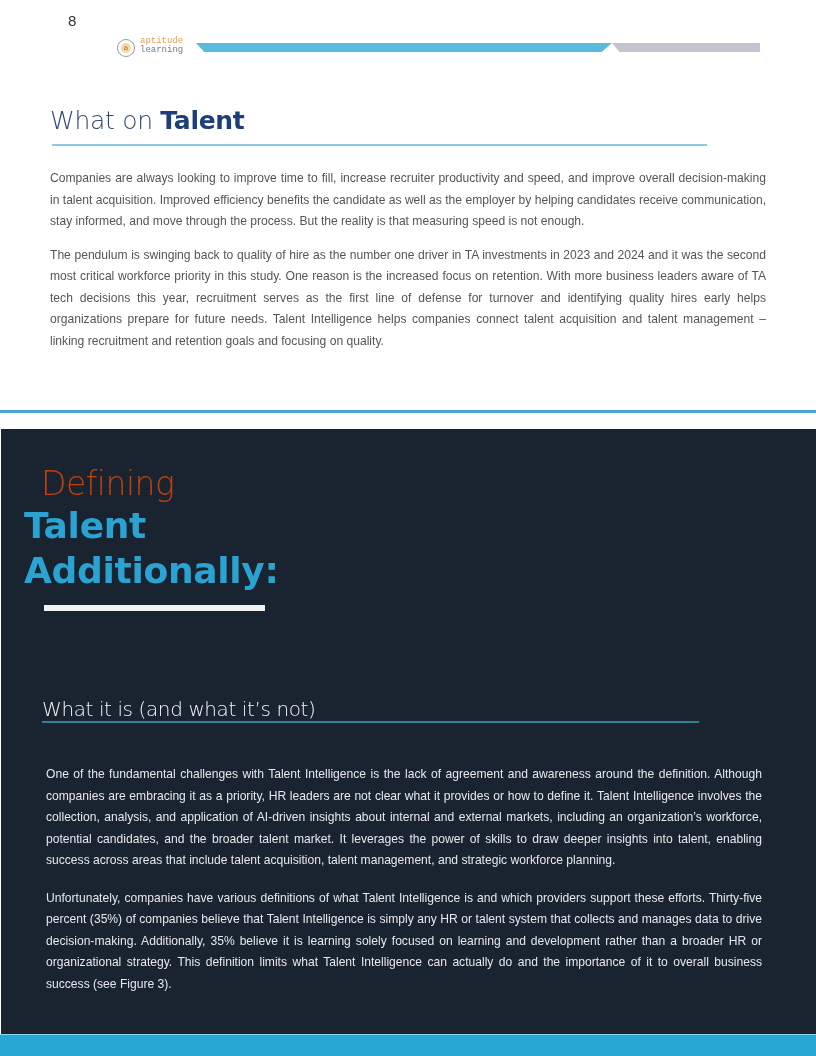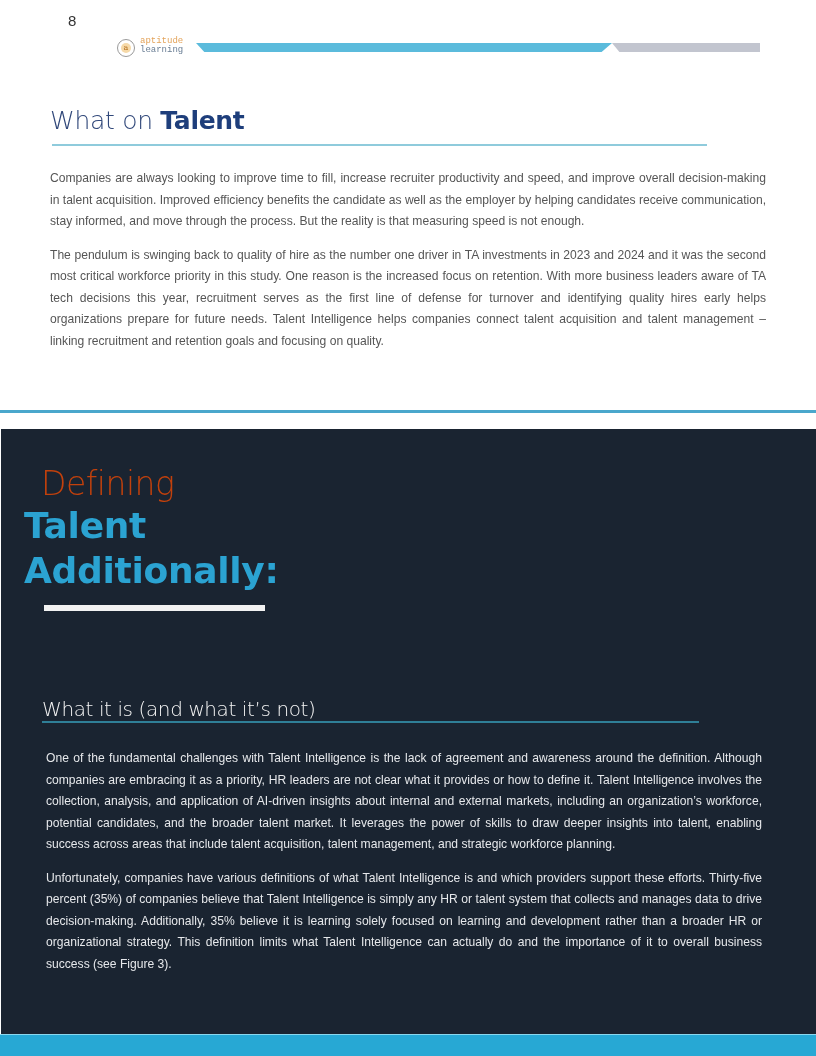--- a/index.html
+++ b/index.html
@@ -71,21 +71,21 @@
   .what-title {
     position: absolute; left: 42px; top: 685px; font-size: 20px; color: #f5f5f5; font-weight: 300;
     font-family: "DejaVu Sans", sans-serif; letter-spacing: -0.4px; margin-top: 12px;
   }
   .what-rule { position: absolute; left: 42px; top: 721px; width: 657px; height: 2px; background: #2f7f97; }
   .what-body {
     position: absolute; left: 46px; top: 748px; width: 716px; font-size: 12.1px;
     line-height: 21.5px; color: #e6e8eb; text-align: justify;
     font-family: "Liberation Sans", sans-serif;
   }
-  .what-body p { margin: 0 0 12px 0; }
+  .what-body p { margin: 16px 0 12px 0; }
 
   .footer-strip { position: absolute; left: 0; top: 1034px; width: 816px; height: 22px; background: #27a8d4; border-top: 1px solid #8ad7ee; }
 </style>
 </head>
 <body>
 
 <div class="header">
   <div class="page-num">8</div>
   <div class="logo">
     <div class="logo-mark">

